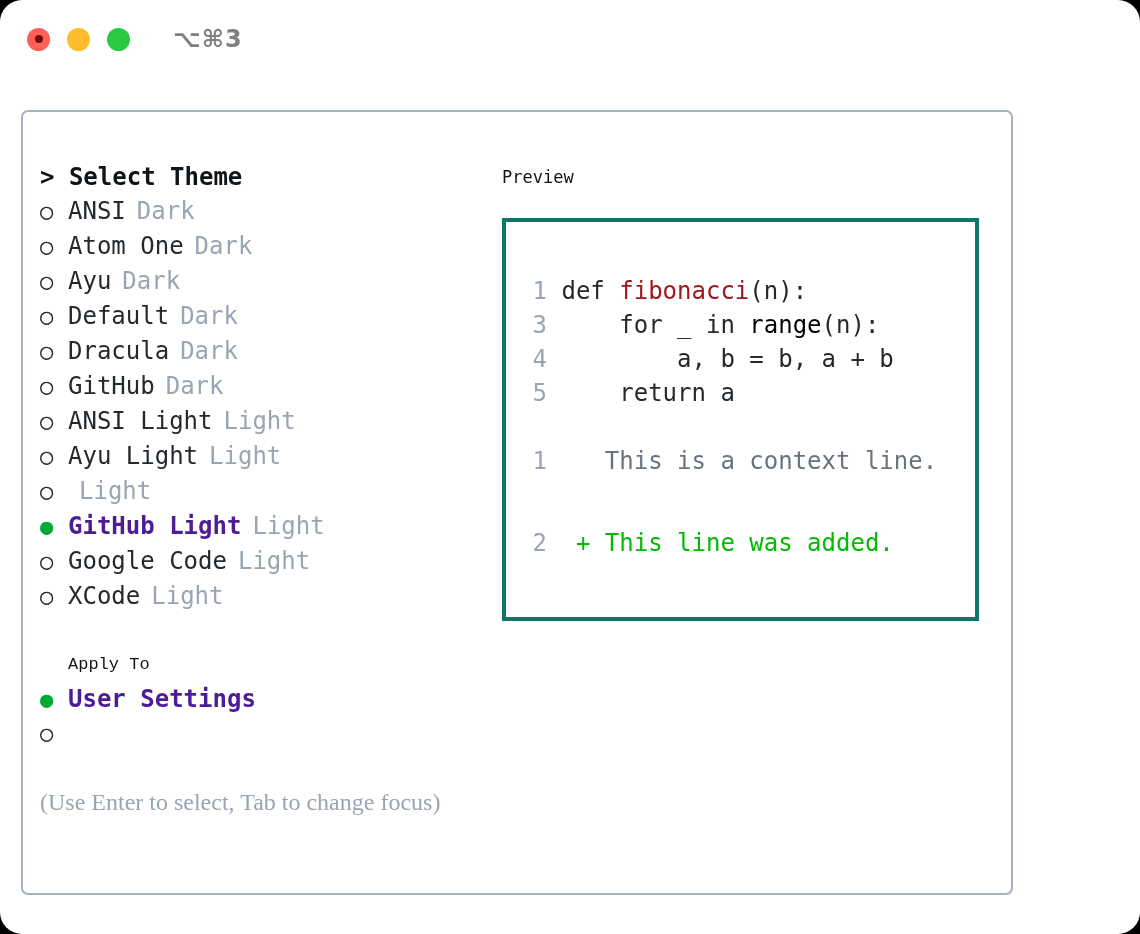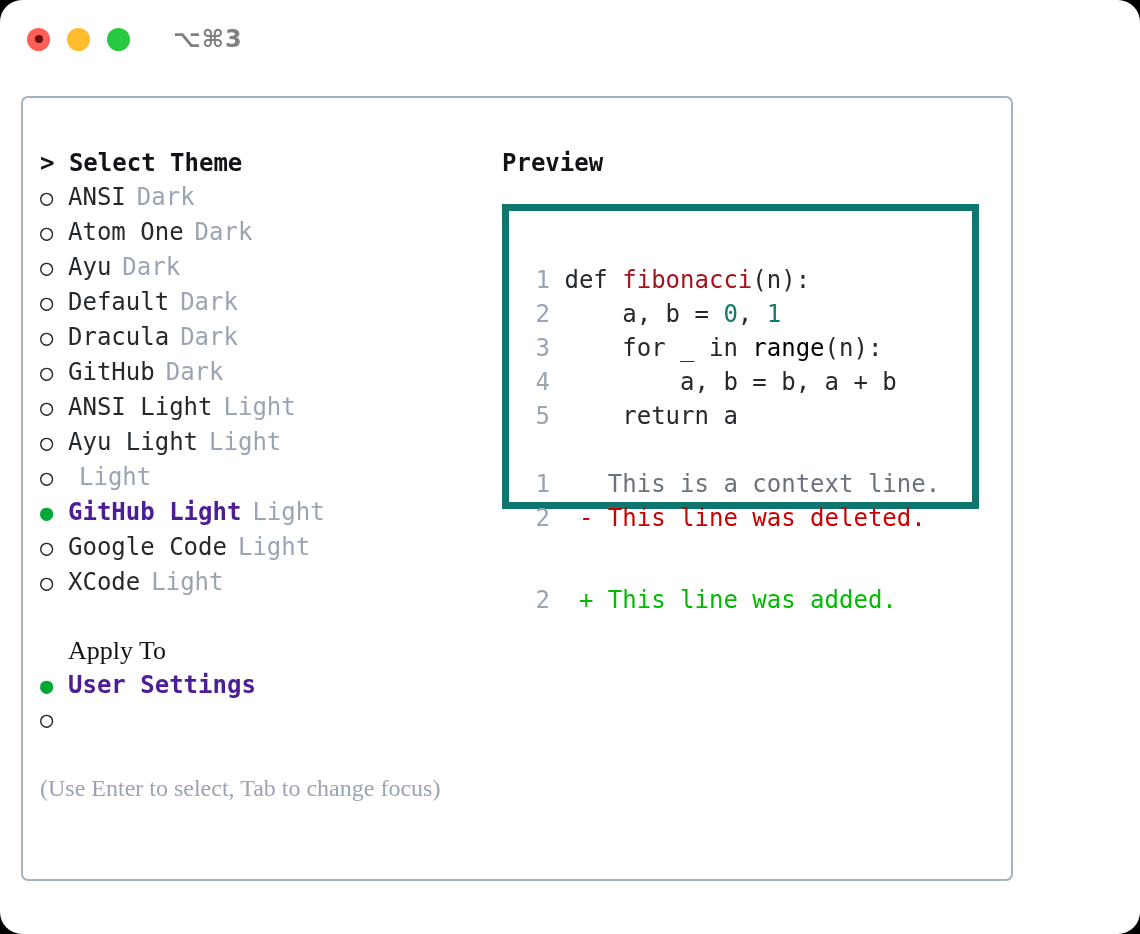--- a/index.html
+++ b/index.html
@@ -64,21 +64,21 @@
     font-family: "DejaVu Sans", sans-serif;
     font-size: 24px;
     font-weight: 700;
     color: #808080;
     letter-spacing: 1px;
   }
 
   .panel {
     position: absolute;
     left: 21px;
-    top: 96px;
+    top: 110px;
     width: 992px;
     height: 785px;
     border: 2px solid #a7b1bf;
     border-radius: 7px;
     box-sizing: border-box;
     background: #ffffff;
   }
 
   .panel-inner {
     position: absolute;
@@ -128,52 +128,52 @@
   }
   .marker.sel { color: #00a836; }
   .opt-label { color: #24292e; }
   .opt-row.selected .opt-label { color: #4c1d95; font-weight: bold; }
   .opt-cat {
     color: #9aa4b2;
     padding-left: 11px;
   }
 
   .group-header {
-    font-family: Liberation Serif, serif;
-    font-size: 26px;
+    font-family: Liberation Mono, monospace;
+    font-size: 17px;
     line-height: 34px;
     color: #101418;
     white-space: pre;
     padding-left: 28px;
   }
 
   .spacer-line { height: 34px; }
 
   .hint {
     font-family: Liberation Serif, serif;
     font-size: 24px;
     line-height: 34px;
     color: #9aa4b2;
     width: 405px;
     white-space: normal;
   }
 
   .preview-title {
     font-family: "DejaVu Sans Mono", monospace;
-    font-size: 24px;
-    font-weight: 700;
+    font-size: 17px;
+    font-weight: 400;
     color: #101418;
     line-height: 34px;
     margin-bottom: 24px;
   }
 
   .preview-box {
     width: 477px;
-    height: 305px;
-    border: 7px solid #0f766e;
+    height: 403px;
+    border: 4px solid #0f766e;
     box-sizing: border-box;
     background: #ffffff;
     padding: 52px 0 0 17px;
   }
 
   .code-line {
     font-family: "DejaVu Sans Mono", monospace;
     font-size: 24px;
     line-height: 34px;
     white-space: pre;
@@ -244,31 +244,29 @@
 
       </div>
 
       <div class="right-col">
         <div class="preview-title">Preview</div>
 
         <div class="preview-box">
 
           <div>
             <div class="code-line"><span class="lineno">1</span> <span>def </span><span class="tok-fn">fibonacci</span><span>(n):</span></div>
-            <div class="code-line"><span class="lineno">2</span> <span>    a, b = </span><span class="tok-num">0</span><span>, </span><span class="tok-num">1</span></div>
             <div class="code-line"><span class="lineno">3</span> <span>    for _ in </span><span class="tok-call">range</span><span>(n):</span></div>
             <div class="code-line"><span class="lineno">4</span> <span>        a, b = b, a + b</span></div>
             <div class="code-line"><span class="lineno">5</span> <span>    return a</span></div>
           </div>
 
           <div class="blank-line"></div>
 
           <div>
             <div class="code-line diff-ctx"><span class="lineno">1</span>  <span> </span> <span>This is a context line.</span></div>
-            <div class="code-line diff-del"><span class="lineno">2</span>  <span>-</span> <span>This line was deleted.</span></div>
             <div class="code-line diff-add"><span class="lineno">2</span>  <span>+</span> <span>This line was added.</span></div>
           </div>
 
         </div>
       </div>
 
     </div>
   </div>
 </div>
 

